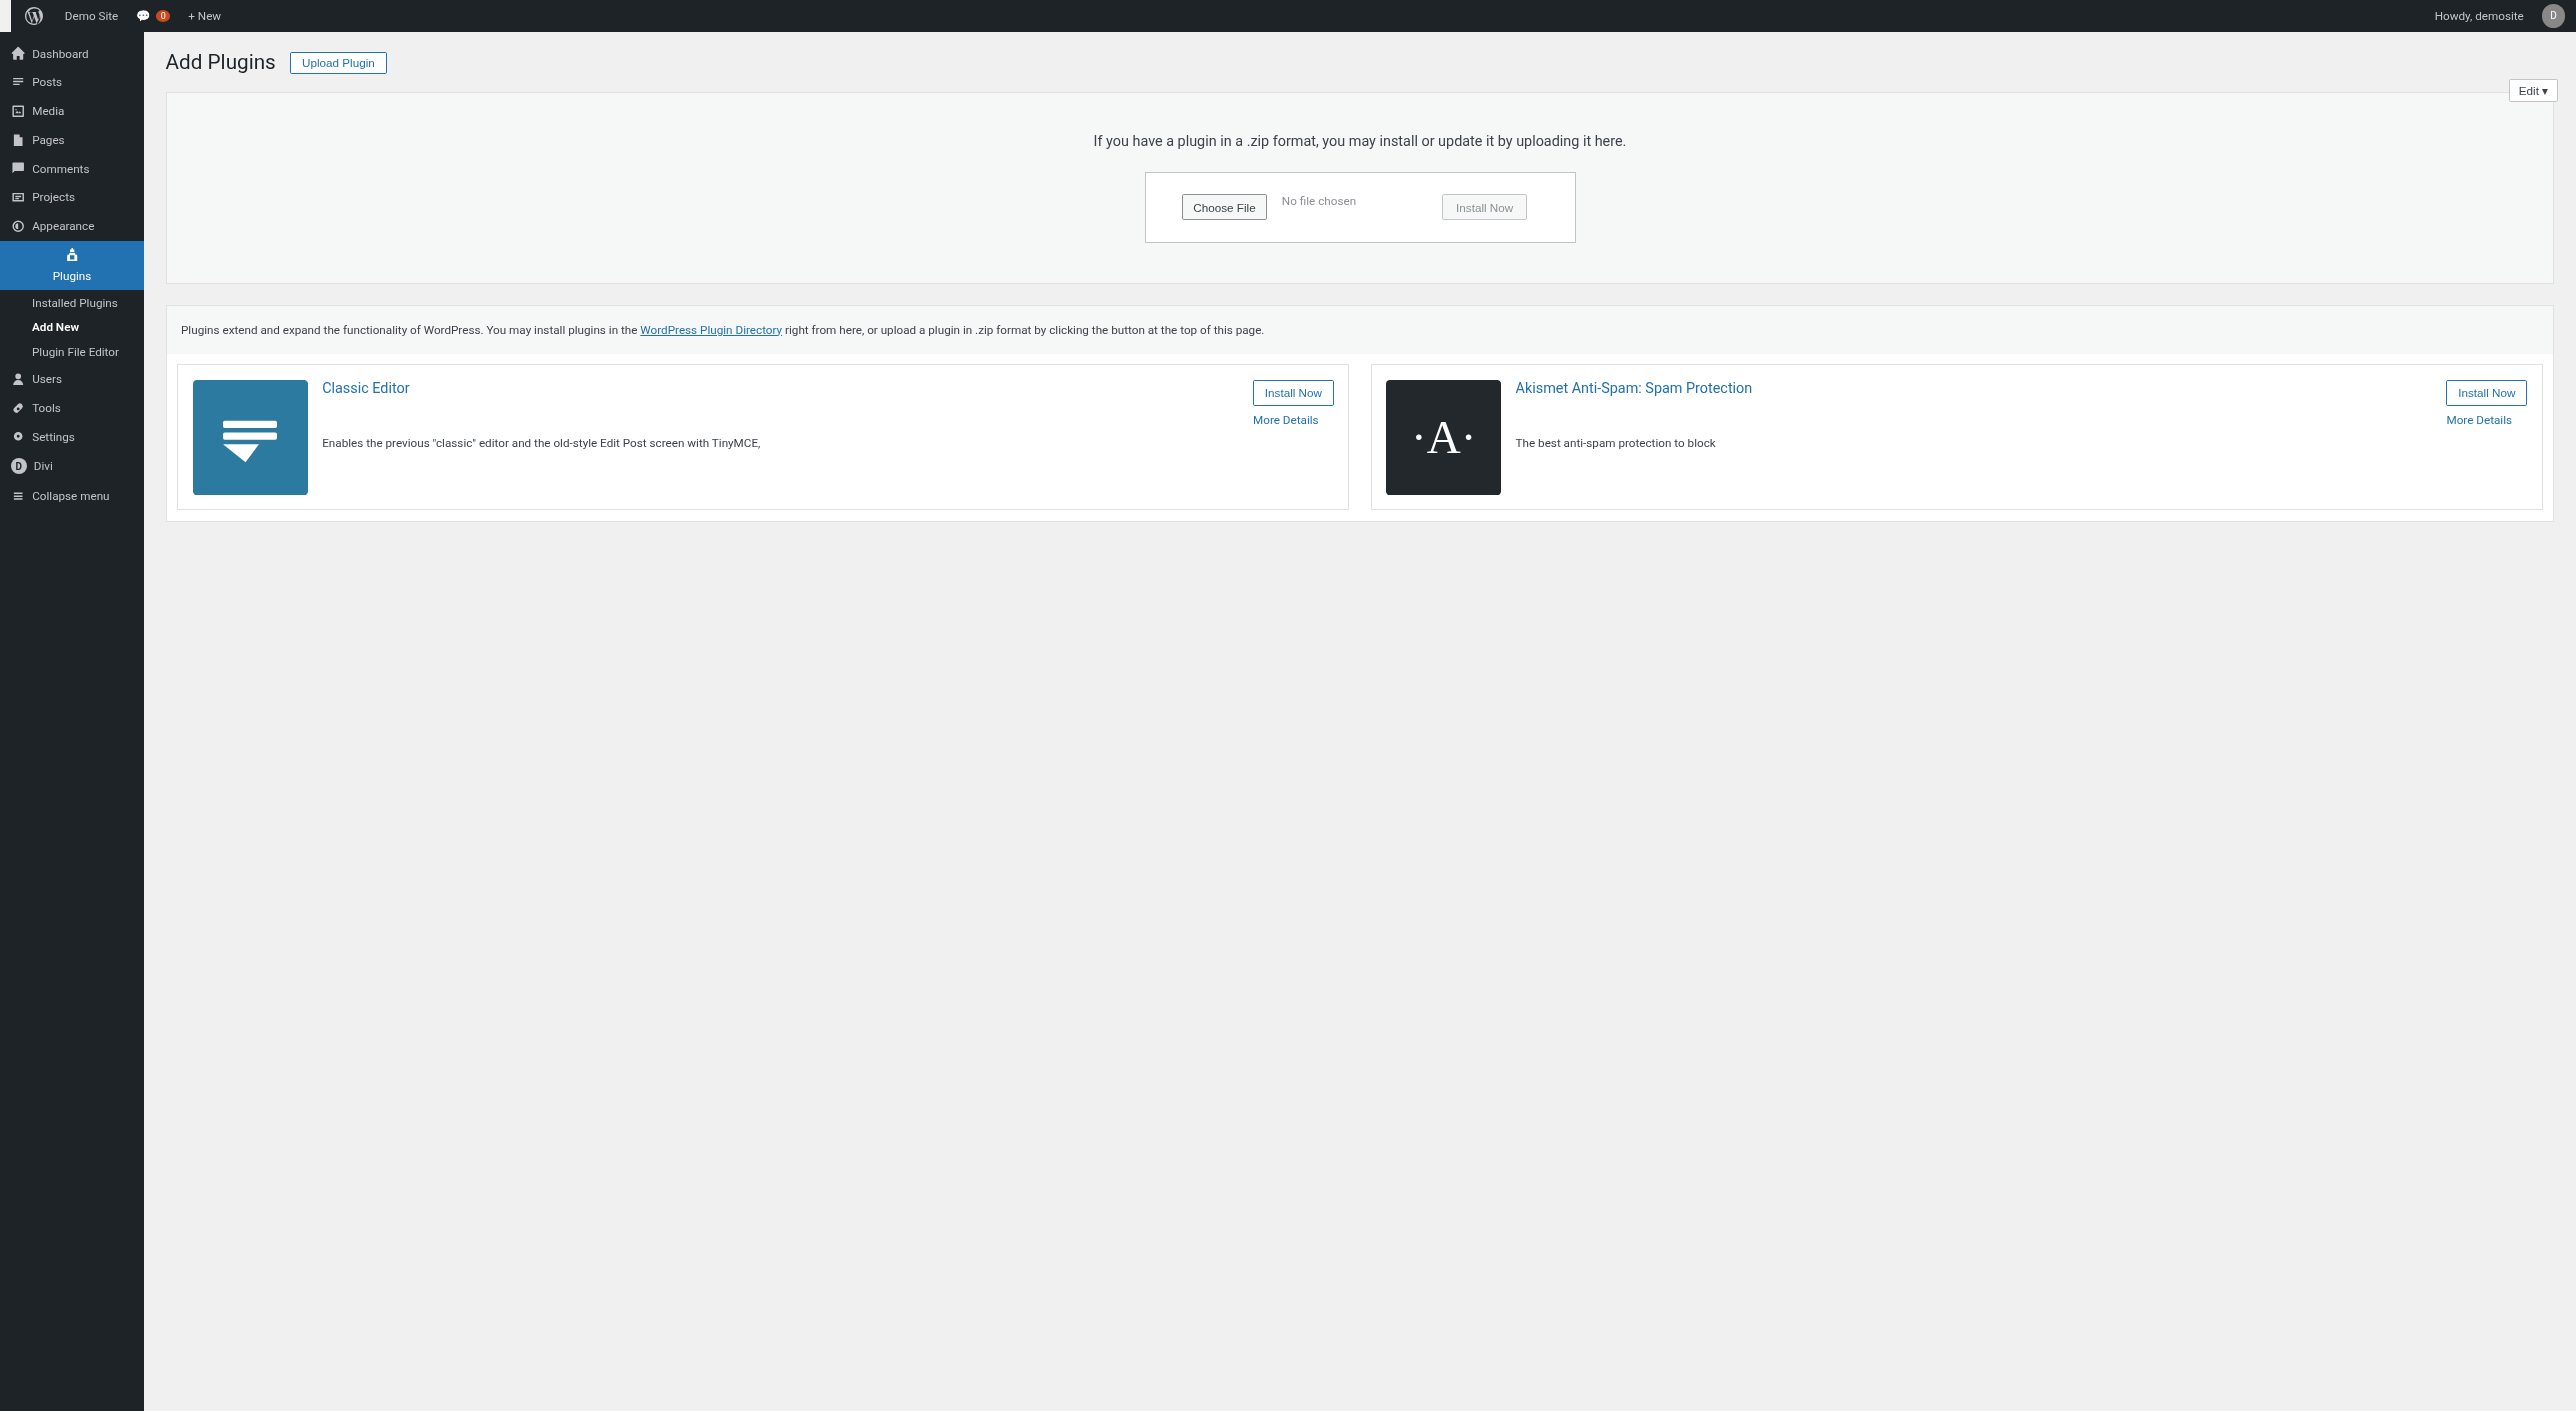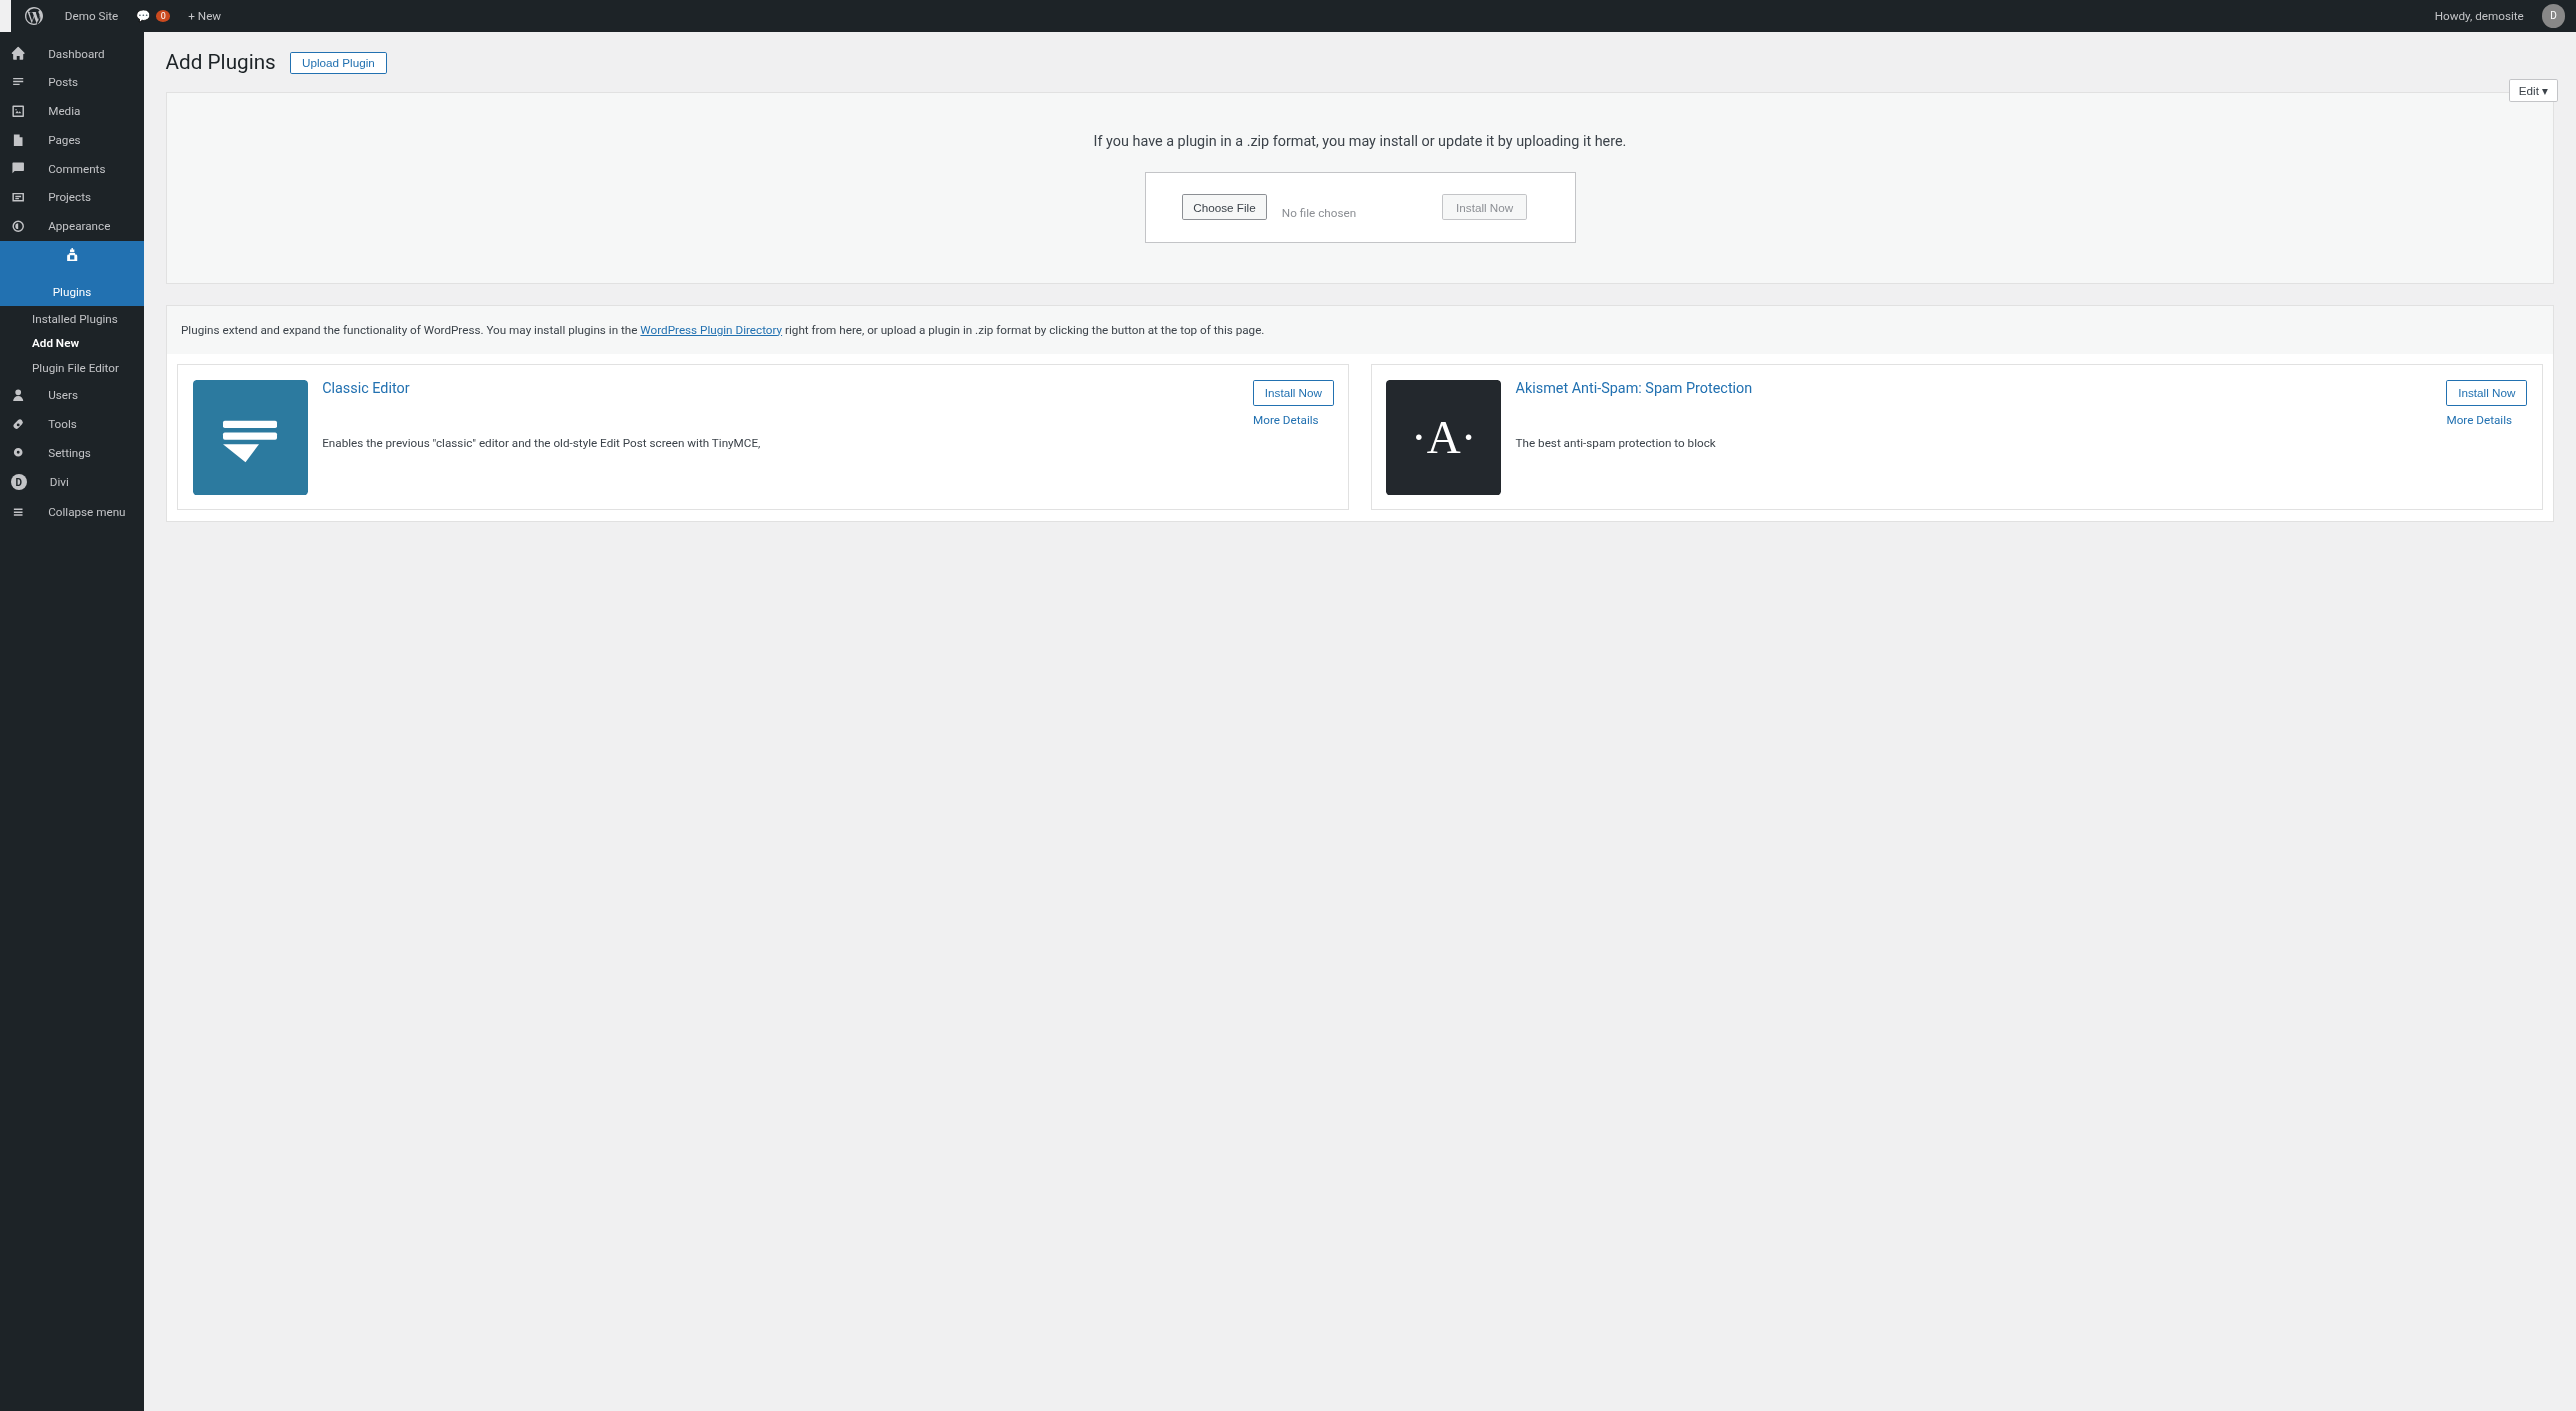--- a/index.html
+++ b/index.html
@@ -46,21 +46,21 @@
 
     
     .sidebar {
       width: 144px;
       background: #1d2327;
       color: #c3c4c7;
       flex-shrink: 0;
       padding-top: 7.2px;
     }
     .sidebar .nav-item {
-      display: flex; align-items: center; gap: 23px;
+      display: flex; align-items: center; gap: 7px;
       padding: 7.2px 10.8px;
       cursor: pointer;
       color: #c3c4c7;
       font-size: 11.7px;
       text-decoration: none;
     }
     .sidebar .nav-item.active { background: #2271b1; color: #fff; flex-direction: column; }
     .sidebar .nav-item svg { width: 14.4px; height: 14.4px; fill: currentColor; flex-shrink: 0; }
 
     .sidebar .sub-menu { background: #1d2327; }
@@ -126,21 +126,21 @@
     }
     .upload-description {
       font-size: 14.4px;
       color: #3c434a;
       margin-bottom: 21.6px;
     }
     .upload-box {
       background: #fff;
       border: 0.9px solid #c3c4c7;
       display: inline-flex;
-      align-items: flex-end;
+      align-items: flex-start;
       gap: 14.4px;
       padding: 21.6px 36px;
       min-width: 431px;
     }
     .choose-file-btn {
       background: #f6f7f7;
       border: 0.9px solid #8c8f94;
       color: #3c434a;
       padding: 5.4px 10.8px;
       font-size: 11.7px;

